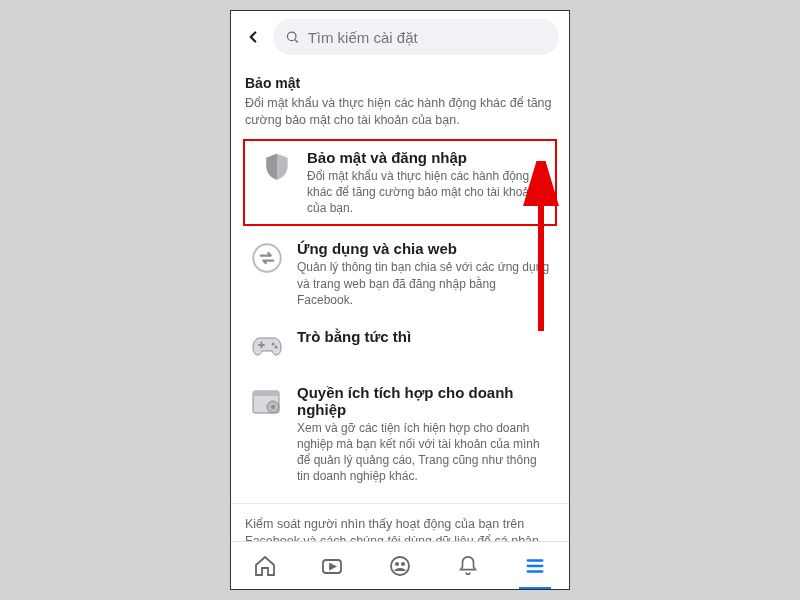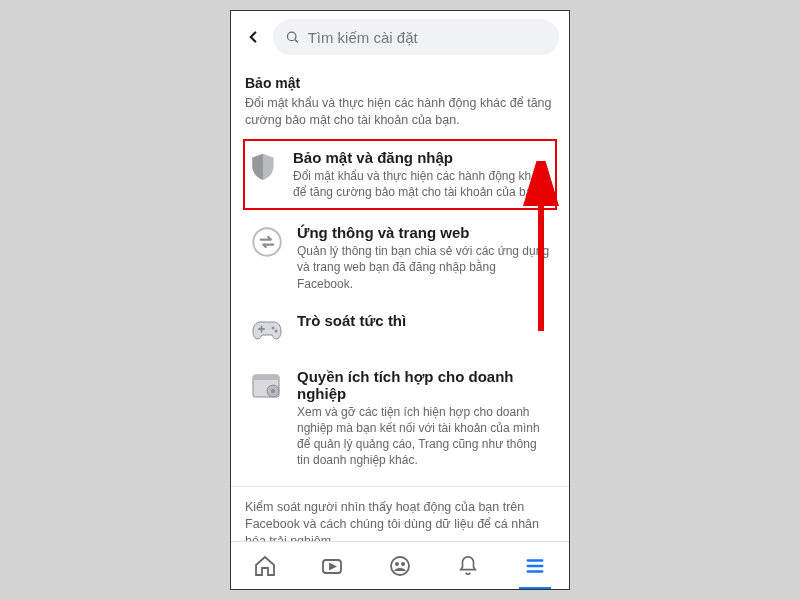--- a/index.html
+++ b/index.html
@@ -75,21 +75,21 @@
       margin-bottom: 10px;
     }
     .item {
       display: flex;
       gap: 12px;
       padding: 10px 4px;
       cursor: pointer;
     }
     .item.highlighted {
       border: 2px solid #e60000;
-      padding: 8px 0;
+      padding: 8px 14px;
       margin: 0 -2px 4px -2px;
     }
     .item-icon {
       width: 36px;
       height: 36px;
       flex-shrink: 0;
       display: flex;
       align-items: center;
       justify-content: center;
     }
@@ -182,36 +182,36 @@
     </div>
 
     <div class="item">
       <div class="item-icon">
         <svg width="30" height="30" viewBox="0 0 24 24">
             <circle cx="12" cy="12" r="11" fill="none" stroke="#b9bbbf" stroke-width="1.5"></circle>
             <path d="M7 10 h8 l-2-2 M17 14 h-8 l2 2" fill="none" stroke="#8a8d91" stroke-width="1.8" stroke-linecap="round" stroke-linejoin="round"></path>
           </svg>
       </div>
       <div class="item-body">
-        <div class="item-title">Ứng thông và trang web</div>
+        <div class="item-title">Ứng dụng và chia web</div>
         <div class="item-desc">Quản lý thông tin bạn chia sẻ với các ứng dụng và trang web bạn đã đăng nhập bằng Facebook.</div>
       </div>
     </div>
 
     <div class="item">
       <div class="item-icon">
         <svg width="32" height="24" viewBox="0 0 32 24">
             <path d="M9 4 h14 c4 0 7 4 7 9 s-2 8-5 8 c-2 0-3-2-4-4 h-10 c-1 2-2 4-4 4 c-3 0-5-3-5-8 s3-9 7-9z" fill="#d8dadf" stroke="#8a8d91" stroke-width="1"></path>
             <circle cx="22" cy="10" r="1.5" fill="#8a8d91"></circle>
             <circle cx="25" cy="13" r="1.5" fill="#8a8d91"></circle>
             <path d="M8 11 h5 M10.5 8.5 v5" stroke="#8a8d91" stroke-width="1.8" stroke-linecap="round"></path>
           </svg>
       </div>
       <div class="item-body">
-        <div class="item-title">Trò soát tức thì</div>
+        <div class="item-title">Trò bằng tức thì</div>
       </div>
     </div>
 
     <div class="item">
       <div class="item-icon">
         <svg width="32" height="30" viewBox="0 0 32 30">
             <rect x="2" y="4" width="26" height="22" rx="2" fill="#d8dadf" stroke="#8a8d91" stroke-width="1"></rect>
             <rect x="2" y="4" width="26" height="5" fill="#b9bbbf"></rect>
             <circle cx="22" cy="20" r="6" fill="#b9bbbf" stroke="#8a8d91" stroke-width="1"></circle>
             <circle cx="22" cy="20" r="2" fill="#8a8d91"></circle>

